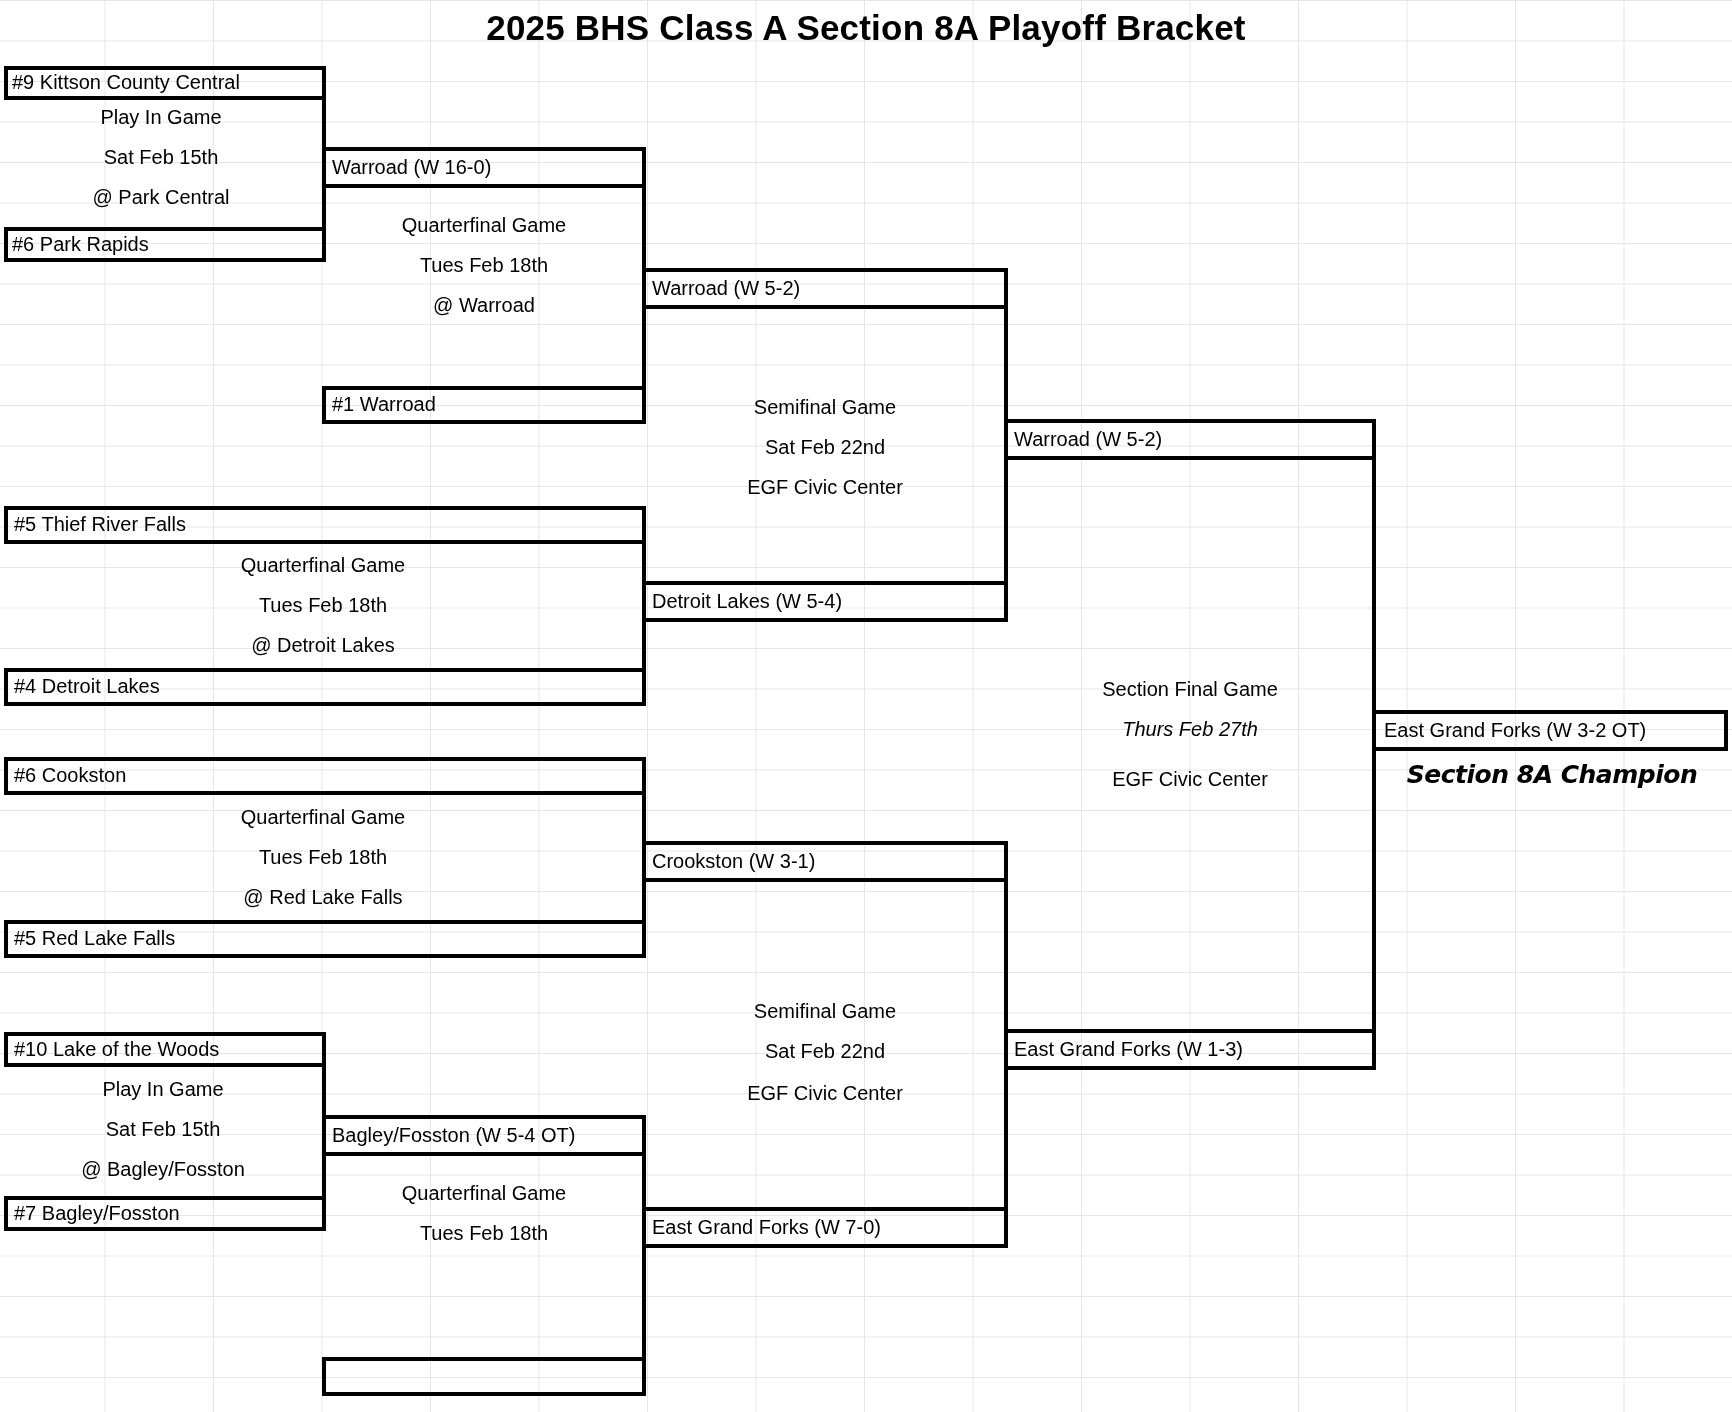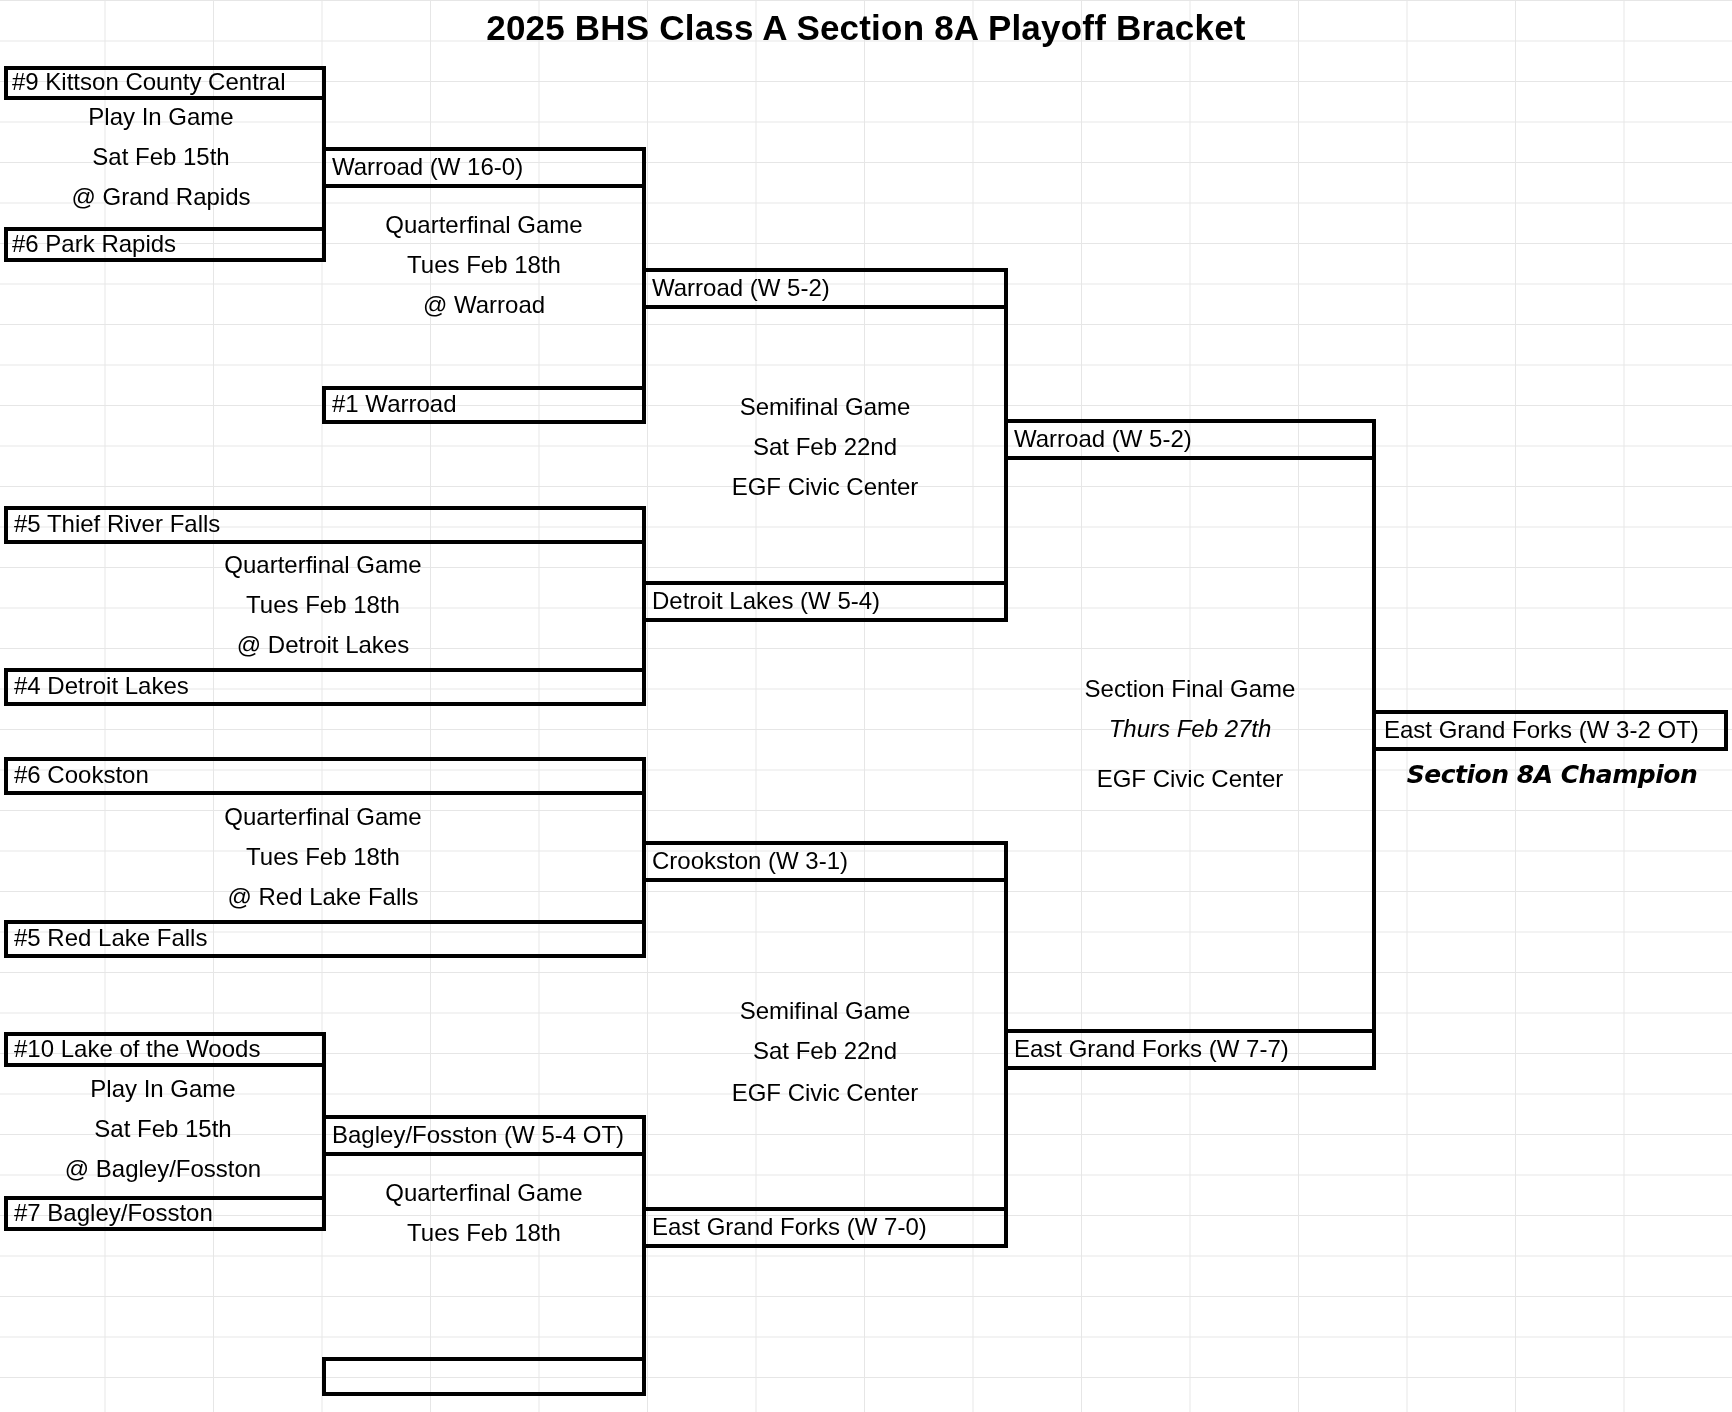--- a/index.html
+++ b/index.html
@@ -34,21 +34,21 @@
     width: 1732px;
     text-align: center;
     font-size: 35px;
     font-weight: bold;
     color: #000;
     letter-spacing: 0.2px;
   }
   .cell {
     position: absolute;
     box-sizing: border-box;
-    font-size: 24px;
+    font-size: 20px;
     color: #000;
     line-height: 1;
     display: flex;
     align-items: center;
     white-space: nowrap;
   }
   .left { justify-content: flex-start; padding-left: 6px; }
   .center { justify-content: center; }
   
   .line {
@@ -78,21 +78,21 @@
   <div class="line hline" style="left:4px; top:96px; width:322px;"></div>
   <div class="line hline" style="left:4px; top:227px; width:322px;"></div>
   <div class="line hline" style="left:4px; top:258px; width:322px;"></div>
   <div class="line vline" style="left:322px; top:66px; height:192px;"></div>
   <div class="line vline" style="left:4px; top:66px; height:30px;"></div>
   <div class="line vline" style="left:4px; top:227px; height:31px;"></div>
 
   <div class="cell left" style="left:6px; top:68px; width:310px; height:28px;">#9 Kittson County Central</div>
   <div class="cell center" style="left:6px; top:98px; width:310px; height:38px;">Play In Game</div>
   <div class="cell center" style="left:6px; top:138px; width:310px; height:38px;">Sat Feb 15th</div>
-  <div class="cell center" style="left:6px; top:178px; width:310px; height:38px;">@ Grand Rapids</div>
+  <div class="cell center" style="left:6px; top:178px; width:310px; height:38px;">@ Park Central</div>
   <div class="cell left" style="left:6px; top:230px; width:310px; height:28px;">#6 Park Rapids</div>
 
   <div class="line hline" style="left:322px; top:147px; width:324px;"></div>
   <div class="line hline" style="left:322px; top:184px; width:324px;"></div>
   <div class="line hline" style="left:322px; top:386px; width:324px;"></div>
   <div class="line hline" style="left:322px; top:420px; width:324px;"></div>
   <div class="line vline" style="left:642px; top:147px; height:273px;"></div>
   <div class="line vline" style="left:322px; top:386px; height:34px;"></div>
 
   <div class="cell left" style="left:326px; top:150px; width:316px; height:34px;">Warroad (W 16-0)</div>
@@ -130,21 +130,21 @@
   <div class="line hline" style="left:1004px; top:419px; width:372px;"></div>
   <div class="line hline" style="left:1004px; top:456px; width:372px;"></div>
   <div class="line hline" style="left:1004px; top:1029px; width:372px;"></div>
   <div class="line hline" style="left:1004px; top:1066px; width:372px;"></div>
   <div class="line vline" style="left:1372px; top:419px; height:647px;"></div>
 
   <div class="cell left" style="left:1008px; top:422px; width:364px; height:34px;">Warroad (W 5-2)</div>
   <div class="cell center" style="left:1008px; top:670px; width:364px; height:38px;">Section Final Game</div>
   <div class="cell center" style="left:1008px; top:710px; width:364px; height:38px;font-style:italic;">Thurs Feb 27th</div>
   <div class="cell center" style="left:1008px; top:760px; width:364px; height:38px;">EGF Civic Center</div>
-  <div class="cell left" style="left:1008px; top:1032px; width:364px; height:34px;">East Grand Forks (W 7-7)</div>
+  <div class="cell left" style="left:1008px; top:1032px; width:364px; height:34px;">East Grand Forks (W 1-3)</div>
 
   <div class="line hline" style="left:1372px; top:710px; width:356px;"></div>
   <div class="line hline" style="left:1372px; top:747px; width:356px;"></div>
   <div class="line vline" style="left:1724px; top:710px; height:37px;"></div>
 
   <div class="cell left" style="left:1378px; top:713px; width:348px; height:34px;">East Grand Forks (W 3-2 OT)</div>
   <div class="cell center champ" style="left:1376px; top:755px; width:352px; height:38px;">Section 8A Champion</div>
 
   <div class="line hline" style="left:4px; top:757px; width:642px;"></div>
   <div class="line hline" style="left:4px; top:791px; width:642px;"></div>

